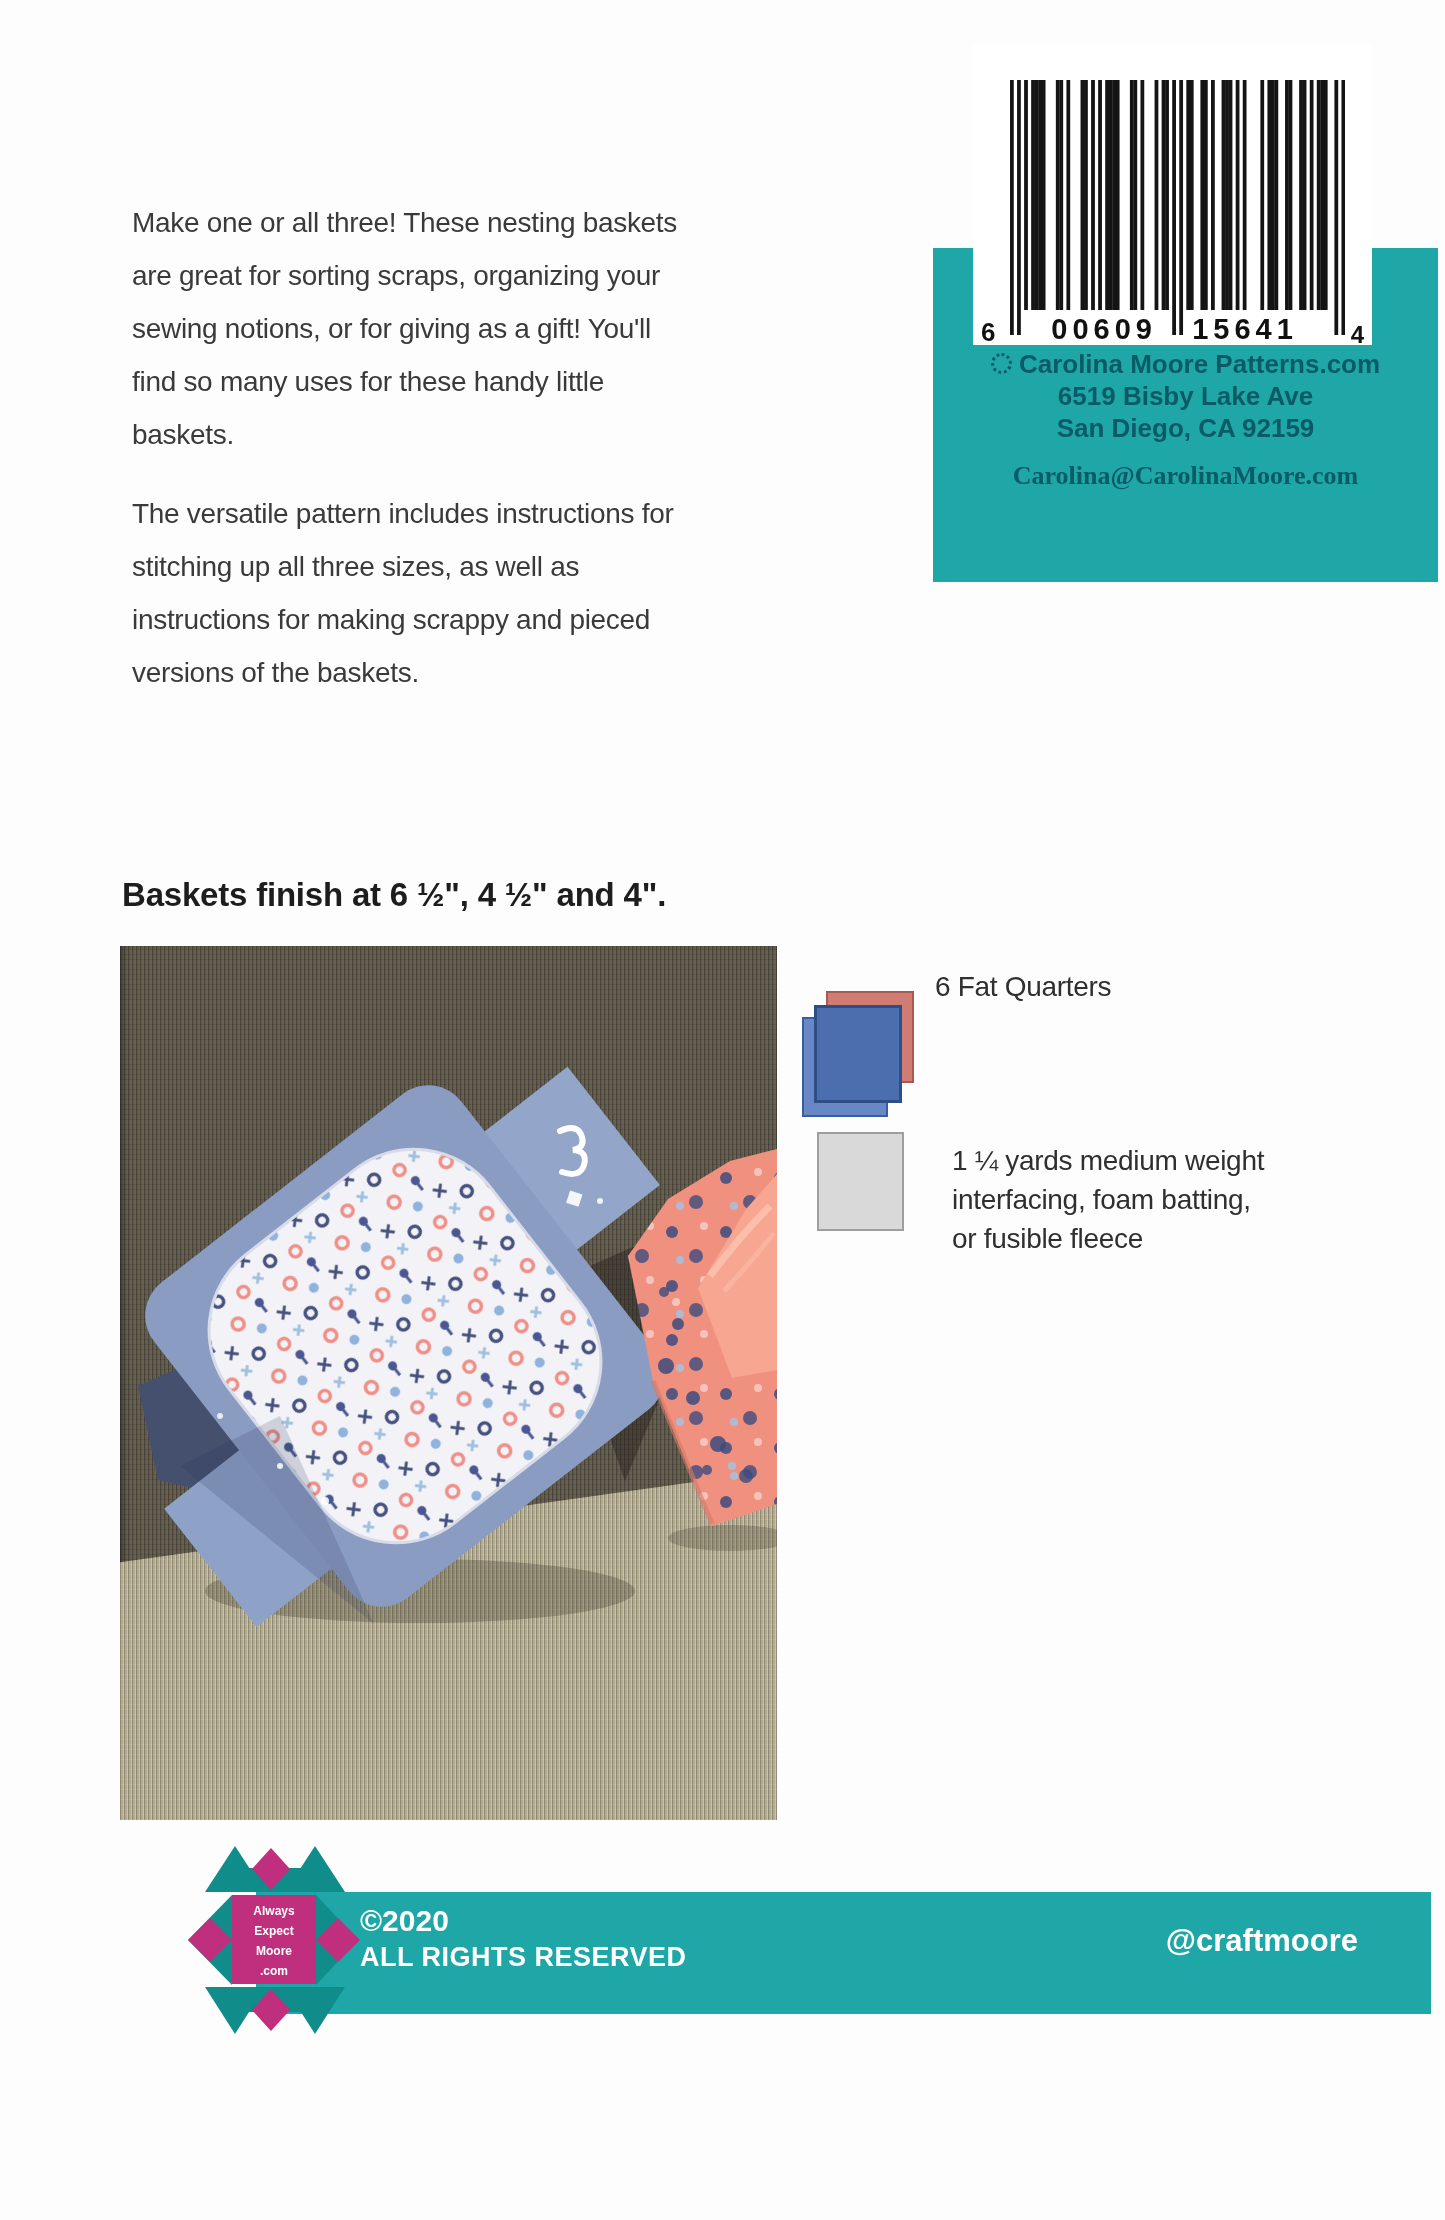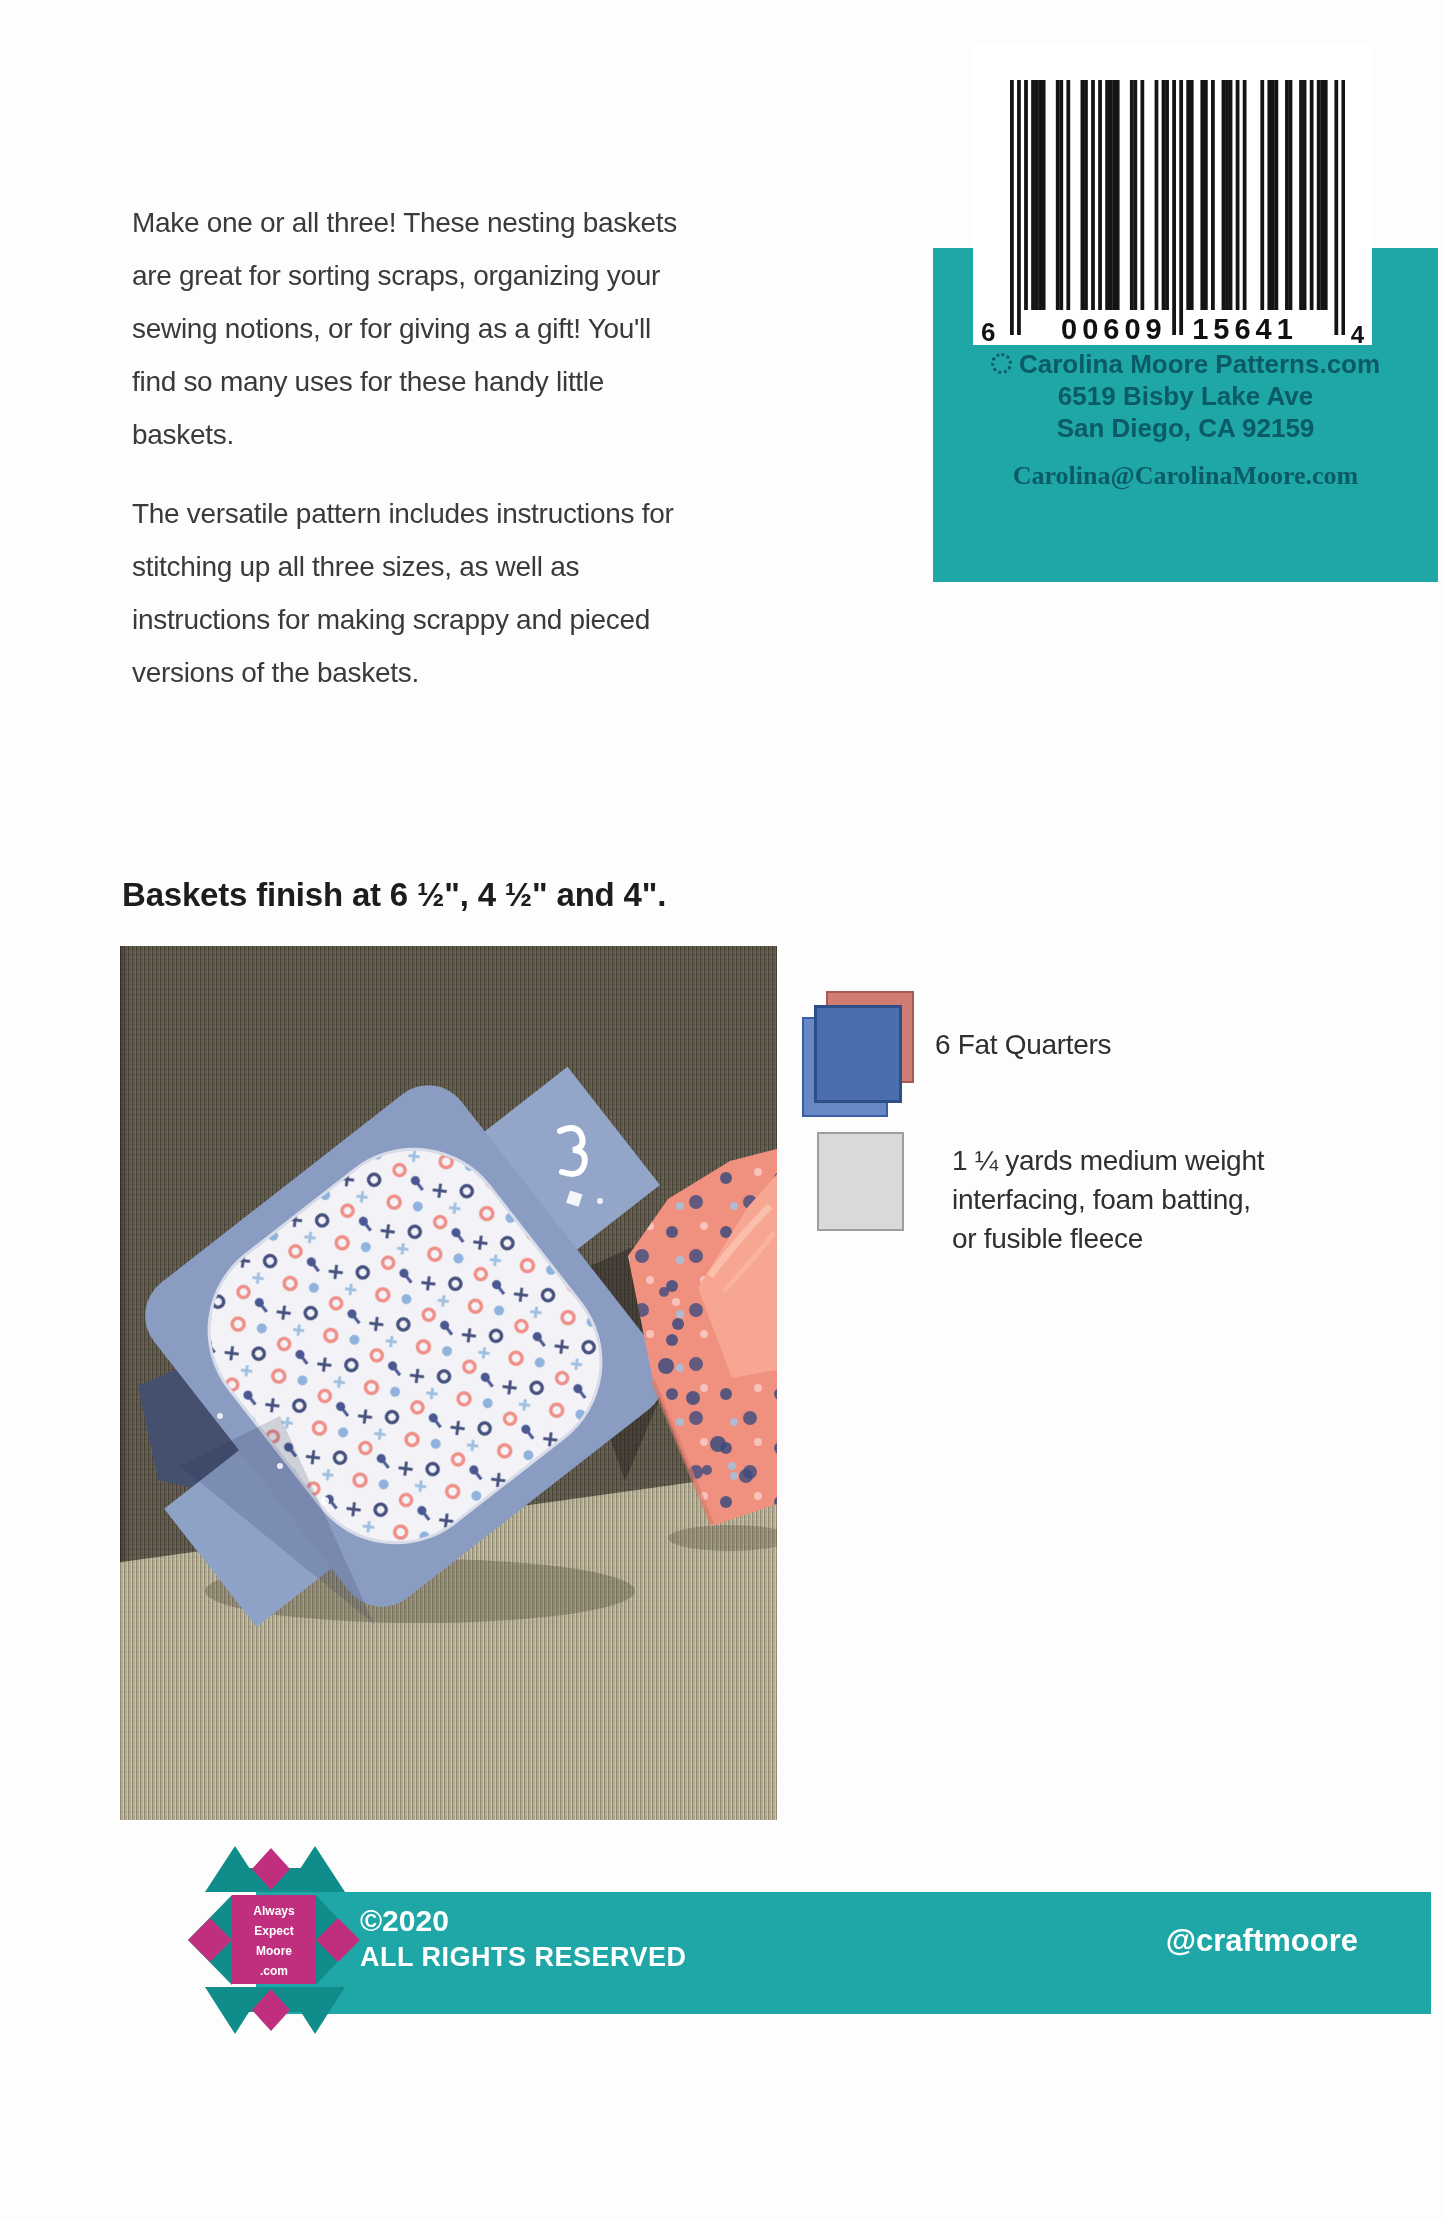--- a/index.html
+++ b/index.html
@@ -37,21 +37,21 @@
   }
   .barcode-label{
     position:absolute;left:973px;top:45px;width:399px;height:300px;background:#ffffff;
   }
   .barcode-bars{position:absolute;left:37px;top:35px;width:335px;height:255px;}
   .bc-digit{
     position:absolute;top:268px;font-size:29px;color:#111;font-weight:bold;
     font-family:"Liberation Sans", sans-serif;
   }
   .bc-lead{left:8px;font-size:26px;top:272px;}
-  .bc-g1{left:88px;width:112px;text-align:left;letter-spacing:5px;}
+  .bc-g1{left:72px;width:112px;text-align:right;letter-spacing:5px;}
   .bc-g2{left:216px;width:112px;text-align:center;letter-spacing:5px;}
   .bc-check{right:8px;font-size:24px;top:276px;}
   
   .sizes-heading{
     position:absolute;left:122px;top:876px;margin:0;
     font-size:33px;font-weight:bold;color:#1d1d1d;letter-spacing:-0.2px;
   }
   
   .photo{
     position:absolute;left:120px;top:946px;width:657px;height:874px;
@@ -74,21 +74,21 @@
   .fq.salmon{left:26px;top:6px;width:88px;height:92px;background:#cf7d72;border:2px solid #a65a50;}
   .fq.backblue{left:2px;top:32px;width:86px;height:100px;background:#6787c5;border:2px solid #3a5ca2;}
   .fq.frontblue{left:14px;top:20px;width:88px;height:98px;background:#4b6fae;border:3px solid #2e4e88;}
   .gray-square{
     position:absolute;left:817px;top:1132px;width:87px;height:99px;
     background:#d9d9d9;border:2px solid #9e9e9e;box-sizing:border-box;
   }
   .supply-label{
     position:absolute;color:#2f2f2f;font-size:28px;letter-spacing:-0.3px;
   }
-  .supply-label.l1{left:935px;top:1029px;}
+  .supply-label.l1{left:935px;top:971px;}
   .supply-label.l2{left:952px;top:1141px;line-height:39px;white-space:pre-line;}
   
   .footer-bar{
     position:absolute;left:256px;top:1892px;width:1175px;height:122px;background:var(--teal);
   }
   .footer-bar .copyright{
     position:absolute;left:104px;top:12px;color:#ffffff;font-size:30px;font-weight:bold;
   }
   .footer-bar .rights{
     position:absolute;left:104px;top:50px;color:#ffffff;font-size:27px;font-weight:bold;letter-spacing:.5px;

